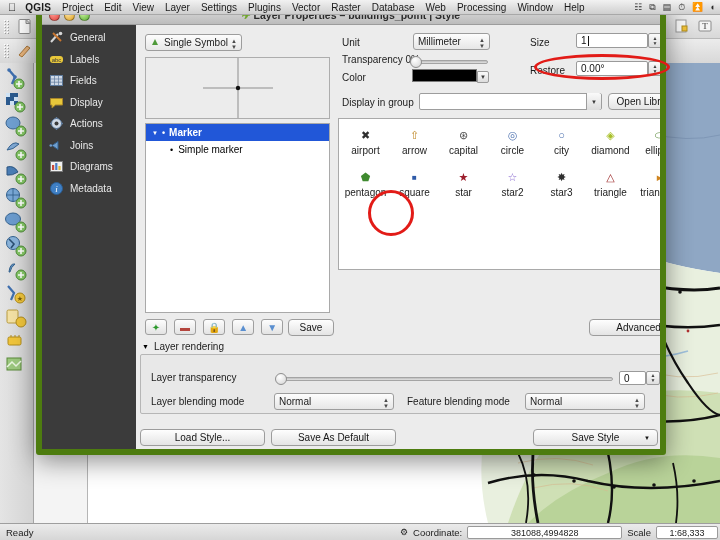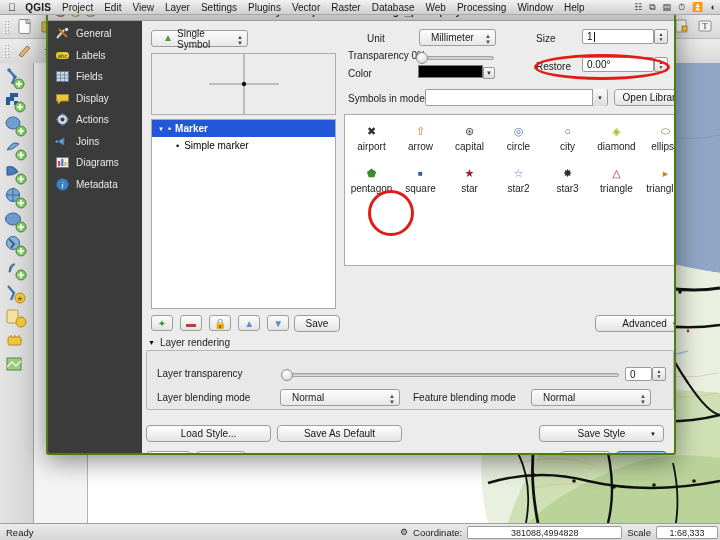--- a/index.html
+++ b/index.html
@@ -77,23 +77,23 @@
   }
   .statusbar .ready { margin-left: 6px; }
   .statusbar .sb-right { position: absolute; right: 0; display: flex; align-items: center; gap: 5px; }
   .sb-field {
     background: #fff; border: 1px solid #9a9a9a; height: 13px; line-height: 12px;
     font-size: 9px; text-align: center; border-radius: 2px;
   }
 
   
   .dialog {
-    position: absolute; top: 0px; left: 46px; width: 630px; height: 455px;
+    position: absolute; top: 0px; left: 36px; width: 630px; height: 455px;
     background: #ededed;
-    border: 2px solid #4d7c0f;
+    border: 6px solid #4d7c0f;
     border-radius: 5px 5px 3px 3px;
     box-shadow: 0 6px 26px rgba(0,0,0,.45);
     z-index: 40; overflow: hidden;
   }
   .dlg-title {
     height: 19px; background: linear-gradient(180deg,#e6e6e6 0%,#cdcdcd 50%,#bcbcbc 100%);
     border-bottom: 1px solid #9c9c9c;
     display: flex; align-items: center; position: relative;
   }
   .traffic { display: flex; gap: 4px; margin-left: 7px; }
@@ -122,21 +122,21 @@
   .side-ic { width: 15px; height: 15px; margin-right: 6px; flex: 0 0 15px;
              display: flex; align-items: center; justify-content: center; }
 
   
   .content { position: absolute; top: 0; left: 94px; right: 0; bottom: 0; background: #ececec; }
 
   .combo {
     background: linear-gradient(180deg,#fdfdfd,#e7e7e7);
     border: 1px solid #9d9d9d; border-radius: 3px;
     height: 17px; font-size: 10px; color: #1b1b1b;
-    display: inline-flex; align-items: center; padding: 0 11px; position: relative;
+    display: inline-flex; align-items: center; padding: 0 4px; position: relative;
   }
   .combo .arrows { position: absolute; right: 4px; font-size: 6px; line-height: 6px; color: #4a4a4a; text-align: center; }
   .combo .arrows b { display: block; font-weight: normal; }
   .combo-flat {
     background: #fff; border: 1px solid #9d9d9d; border-radius: 2px; height: 17px;
   }
   .combo-flat .dd {
     position: absolute; right: 0; top: -1px; bottom: -1px; width: 15px;
     background: linear-gradient(180deg,#fafafa,#dcdcdc); border-left: 1px solid #9d9d9d;
     border-radius: 0 2px 2px 0; display: flex; align-items: center; justify-content: center;
@@ -634,21 +634,21 @@
             <span style="font-size:6px; margin-right:4px;">▼</span>
             <span style="font-size:9px; margin-right:4px;">•</span>
             <span>Marker</span>
           </div>
           <div class="tree-row" style="padding-left:24px;">
             <span style="font-size:9px; margin-right:5px;">•</span>
             <span>Simple marker</span>
           </div>
         </div>
 
-        <span class="lbl" style="position:absolute; left:206px; top:12px;margin-left:19px;">Unit</span>
+        <span class="lbl" style="position:absolute; left:206px; top:12px;">Unit</span>
         <div class="combo" style="position:absolute; left:277px; top:8px; width:77px;">
           <span>Millimeter</span>
           <span class="arrows" style="top:3px;">
               <b>▲</b>
               <b>▼</b>
             </span>
         </div>
 
         <span class="lbl" style="position:absolute; left:206px; top:29px;">Transparency 0%</span>
         <div class="slider-track" style="left:275px; top:35px; width:77px;"></div>
@@ -670,21 +670,21 @@
 
         <span class="lbl" style="position:absolute; left:394px; top:40px;">Restore</span>
         <div class="spin" style="left:440px; top:36px; width:72px; height:15px;">
           <span>0.00°</span>
           <span class="spin-btns">
               <b>▲</b>
               <b>▼</b>
             </span>
         </div>
 
-        <span class="lbl" style="position:absolute; left:206px; top:72px;">Symbols in mode</span>
+        <span class="lbl" style="position:absolute; left:206px; top:72px;">Display in group</span>
         <div class="combo combo-flat" style="position:absolute; left:283px; top:68px; width:183px;">
           <span></span>
           <span class="dd">▼</span>
         </div>
         <div class="btn sm" style="position:absolute; left:472px; top:68px; width:75px; height:17px;">Open Library</div>
 
         <div class="symgrid" style="left:202px; top:93px; width:345px; height:152px;">
           <div class="symcell" style="left:2px; top:6px;">
             <div class="glyph" style="color:#2f2f2f;">✖</div>
             <div class="nm">airport</div>

